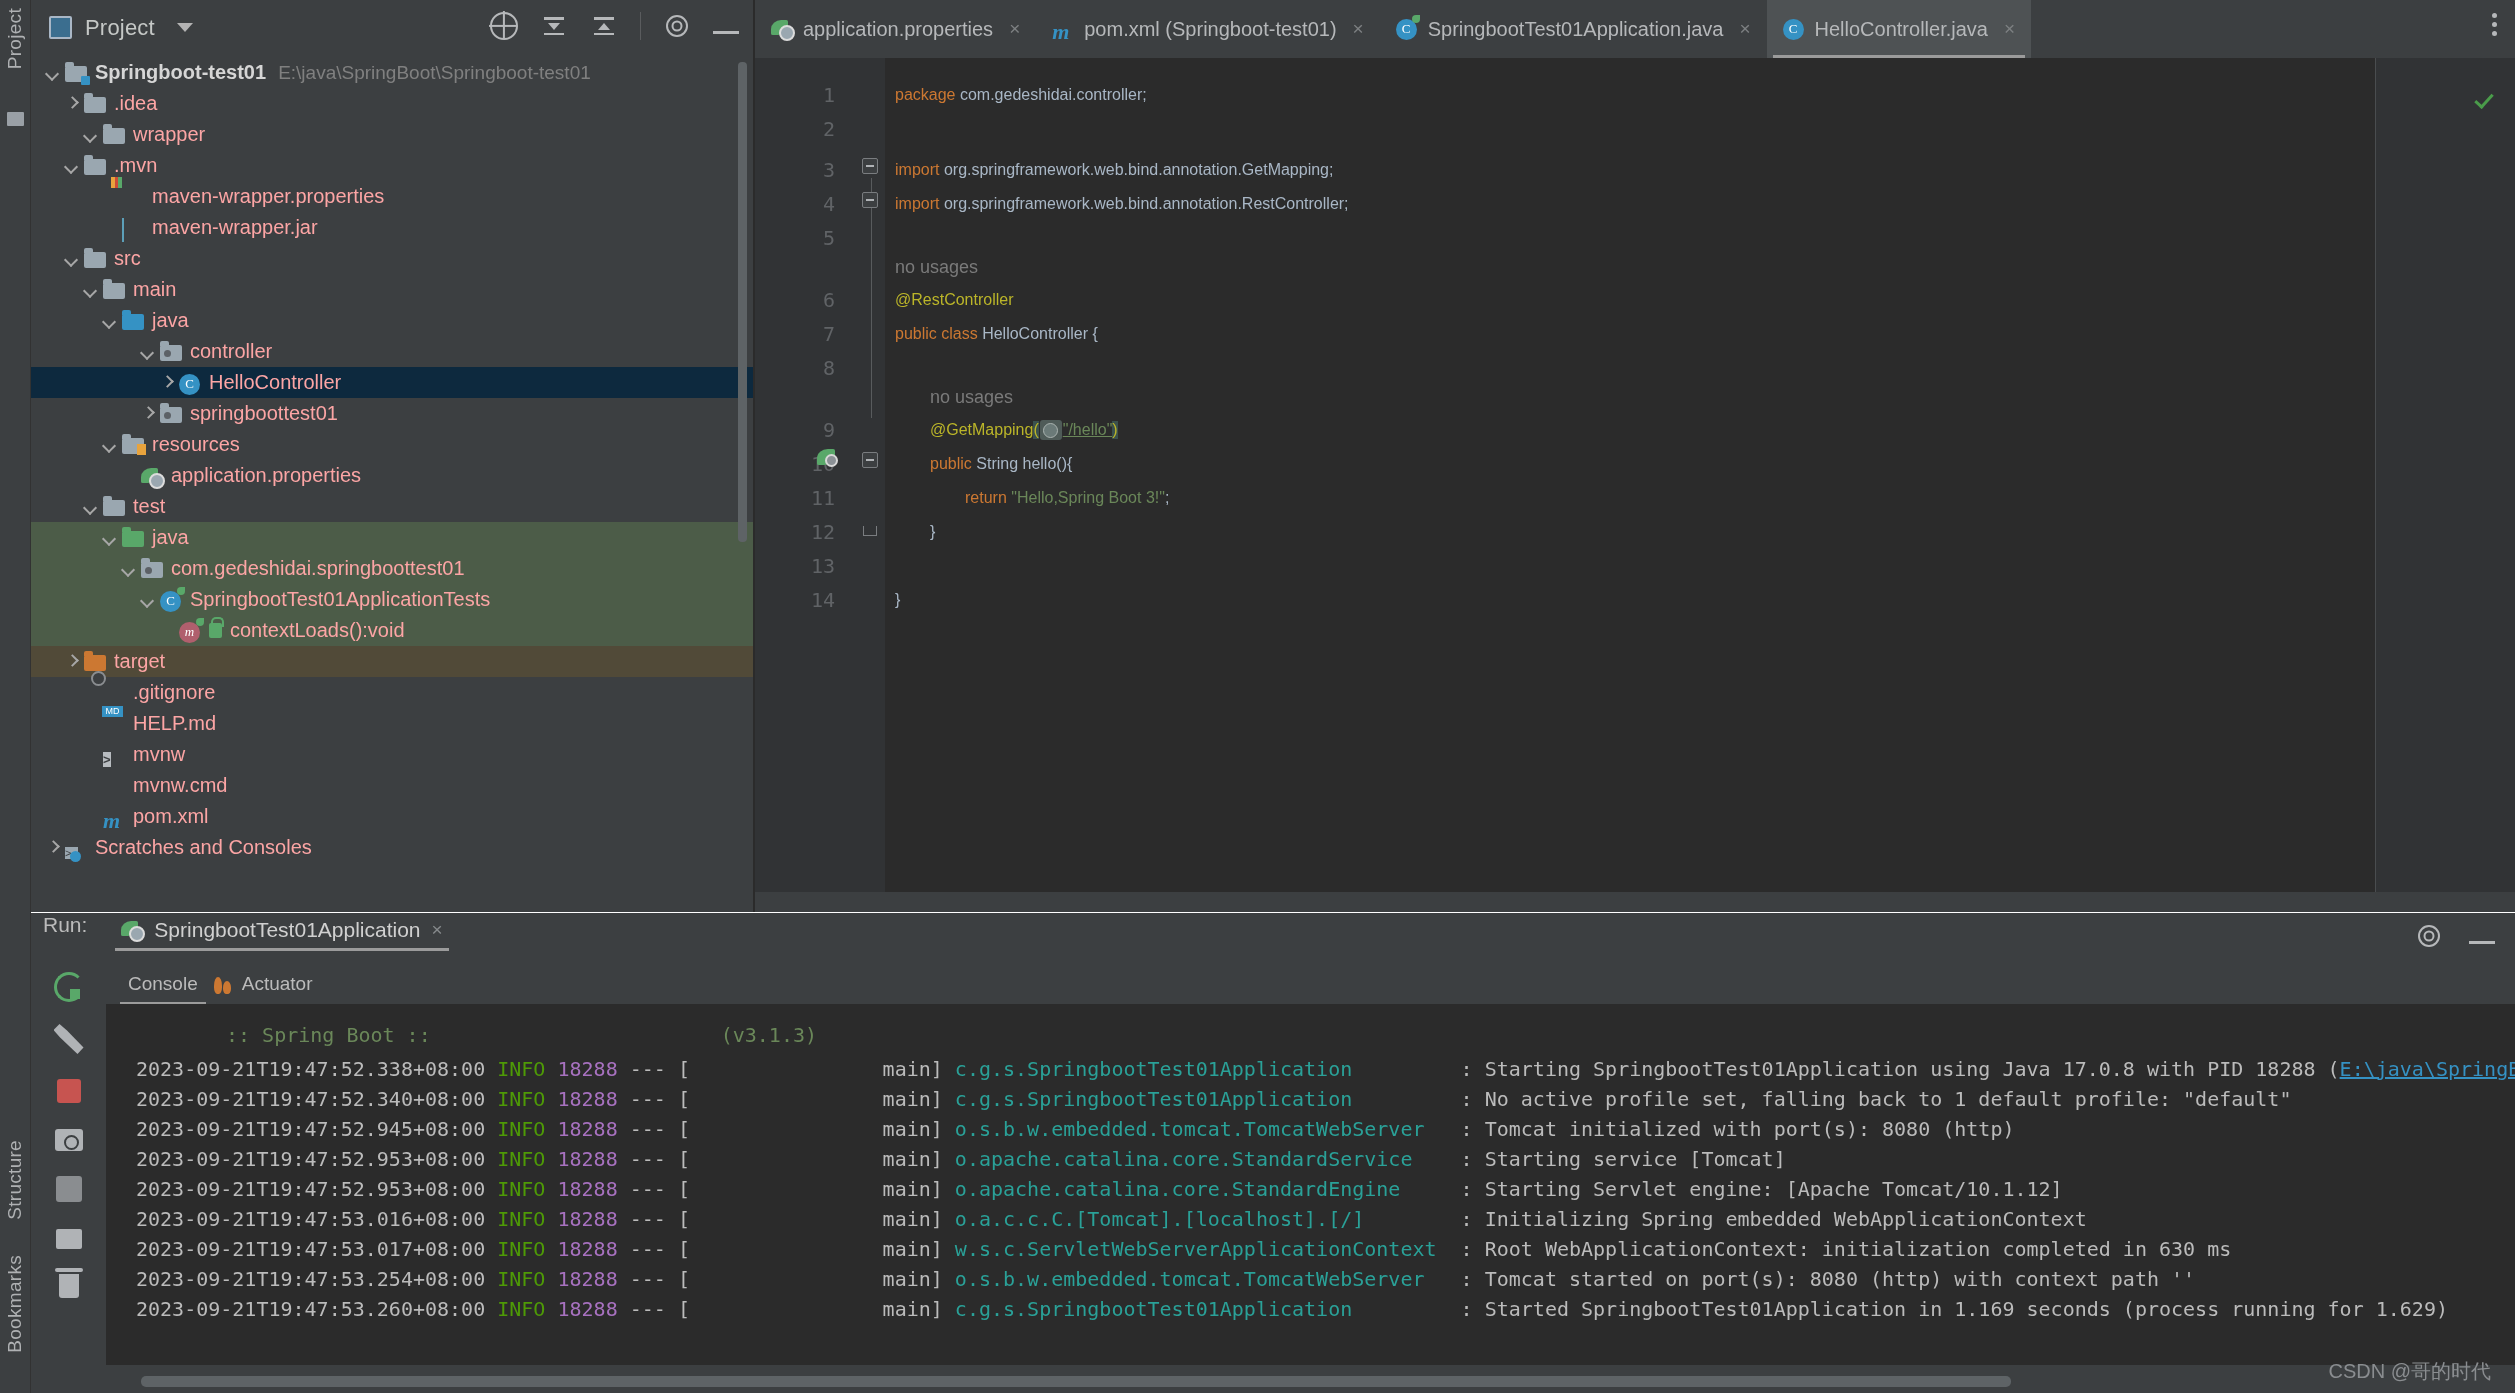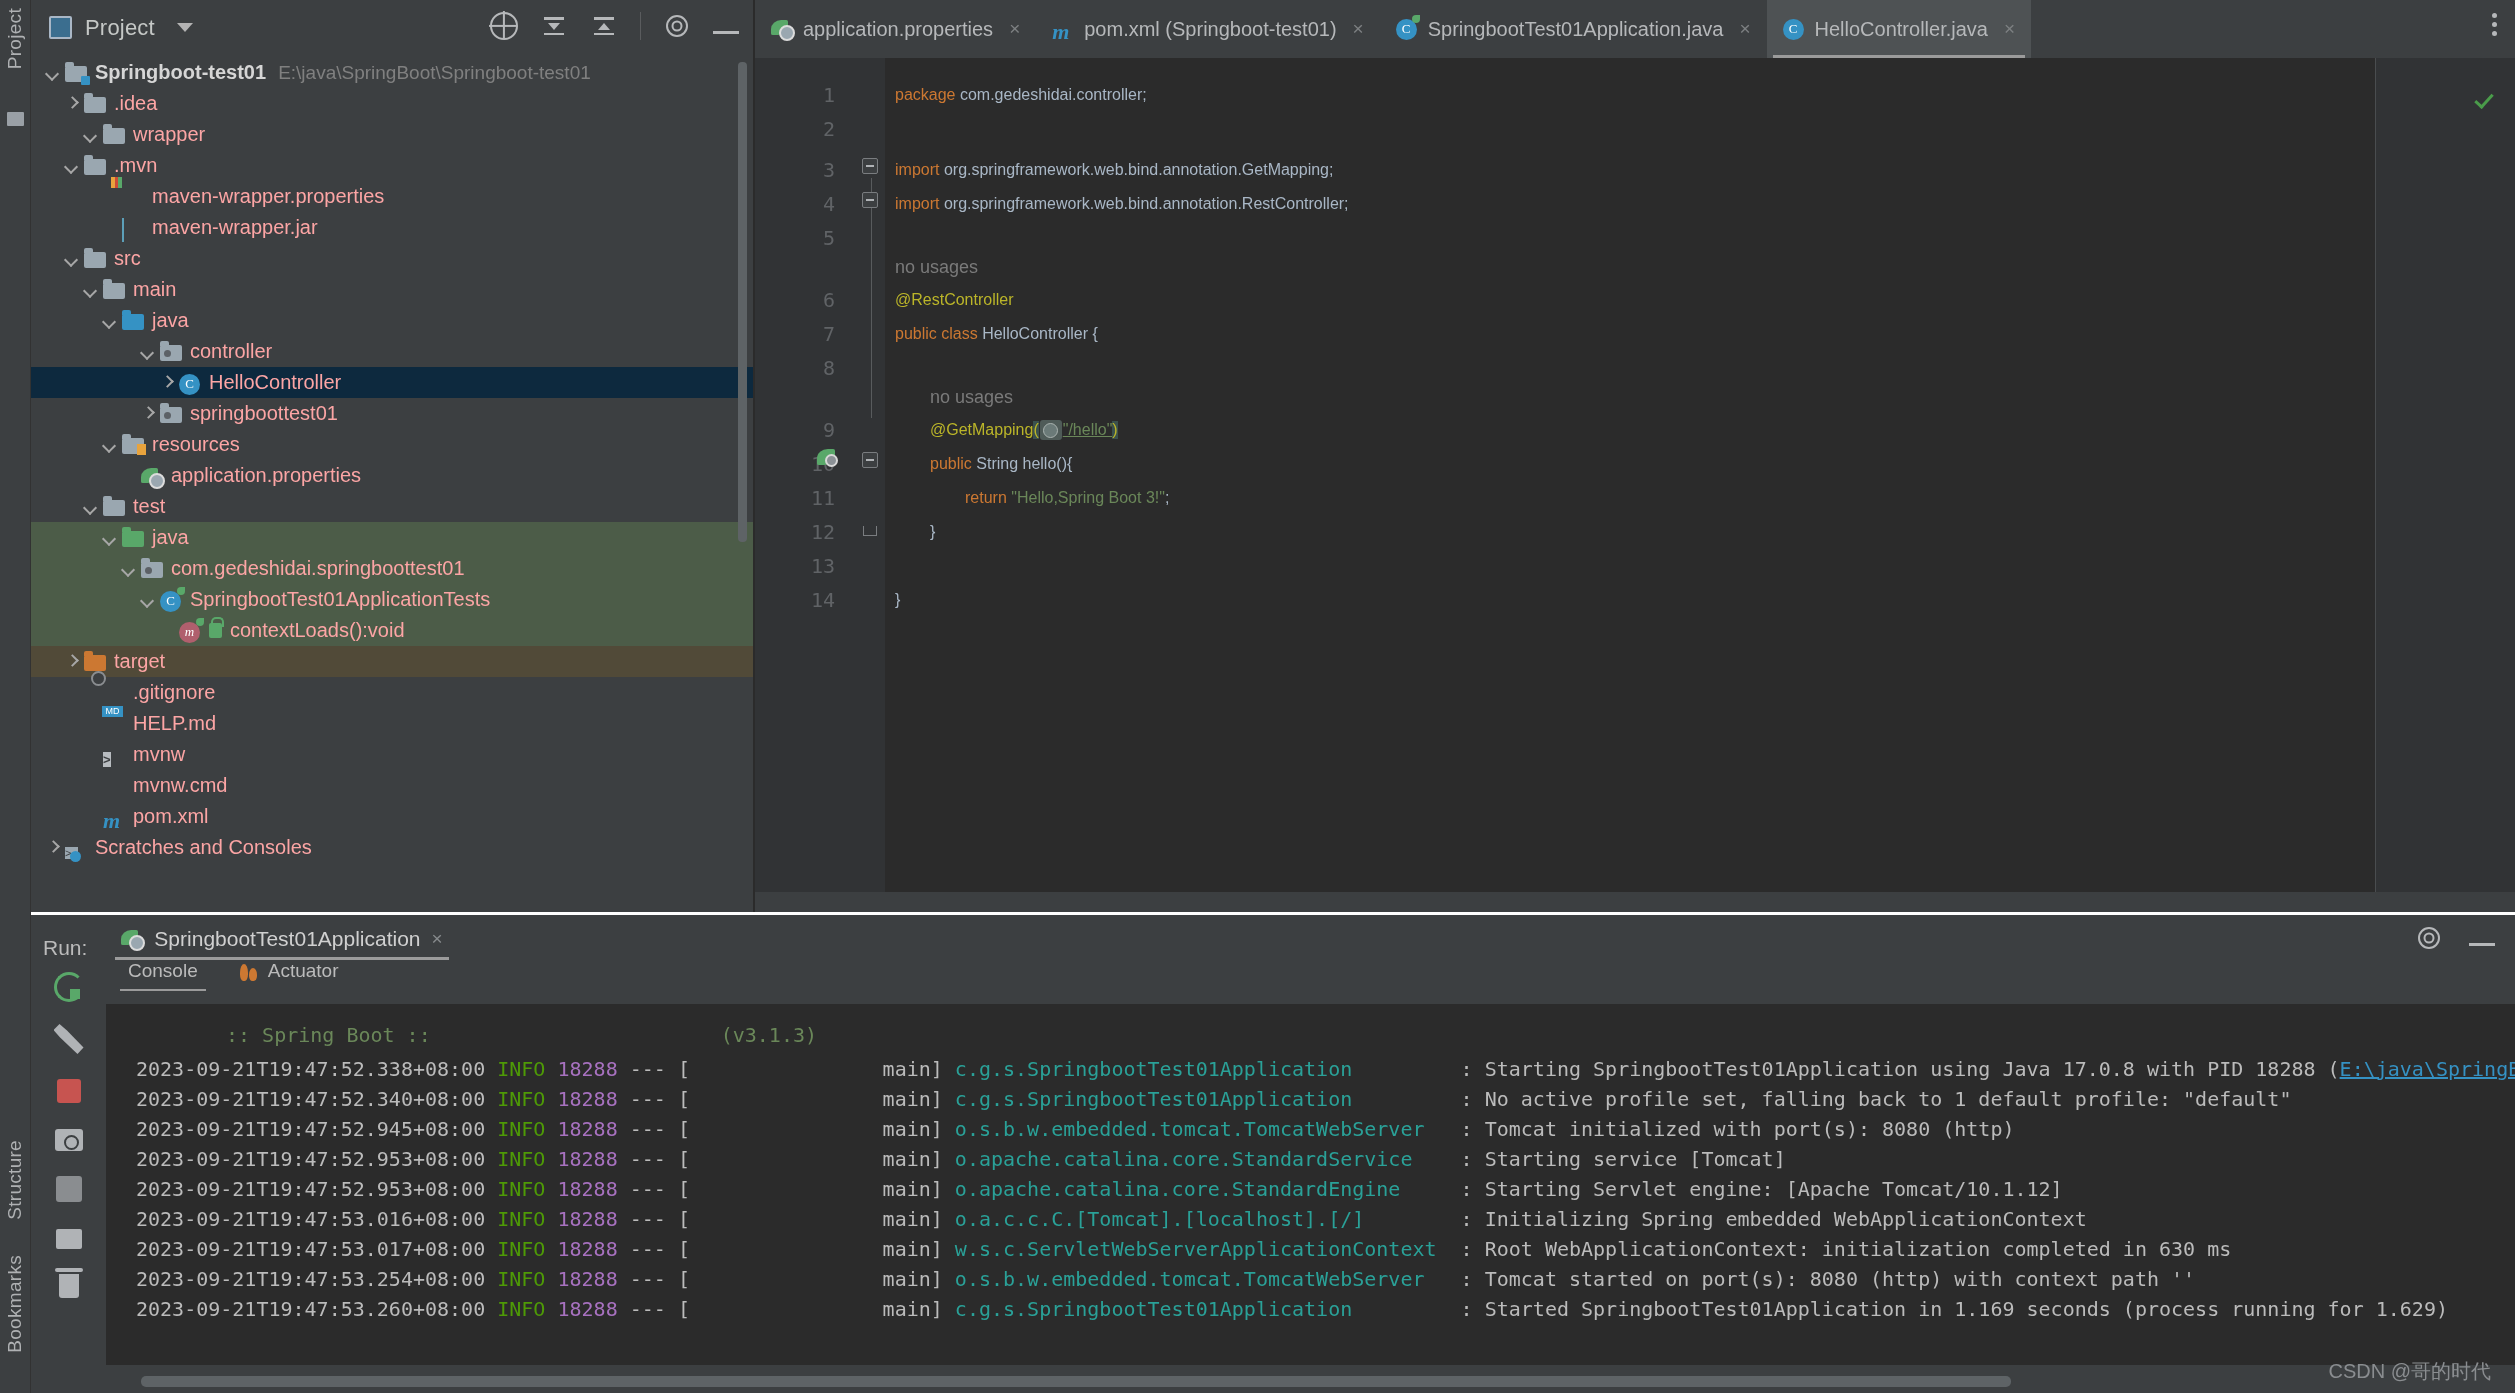--- a/index.html
+++ b/index.html
@@ -290,38 +290,38 @@
     position: absolute; right: 22px; top: 36px; width: 18px; height: 10px;
     border-left: 3px solid #4a9c4a; border-bottom: 3px solid #4a9c4a;
     transform: rotate(-48deg);
   }
 
   
   .run-panel {
     position: absolute; left: 31px; top: 912px; right: 0; bottom: 0; background: #3c3f41;
   }
   .run-header {
-    position: relative; height: 48px; display: flex; align-items: flex-end; padding-left: 12px;
-    border-top: 3px solid #ffffff;
+    position: relative; height: 48px; display: flex; align-items: flex-start; padding-left: 12px;
+    border-top: 1px solid #ffffff;
   }
   .run-label { color: #bbbbbb; font-size: 21px; margin-right: 20px; }
   .run-config {
     display: flex; align-items: center; gap: 11px; padding: 5px 14px 9px 14px;
     position: relative;
   }
   .run-config::after {
     content: ""; position: absolute; left: 8px; right: 8px; bottom: 0; height: 3px; background: #9b9b9b;
   }
   .run-config .name { color: #d0d0d0; font-size: 21px; }
   .run-config .x { color: #868a8c; font-size: 19px; }
   .run-hdr-right { position: absolute; right: 20px; top: 9px; display: flex; align-items: center; gap: 26px; }
 
   .run-body { position: absolute; left: 0; top: 48px; right: 0; bottom: 0; }
   .subtabs {
-    position: absolute; left: 75px; top: 0; height: 44px; display: flex; align-items: flex-start; gap: 26px;
+    position: absolute; left: 75px; top: 0; height: 44px; display: flex; align-items: flex-end; 
     padding-left: 14px;
   }
   .subtab { display: flex; align-items: center; gap: 9px; color: #bbbbbb; font-size: 19px; position: relative; padding: 0 8px 9px 8px; cursor: pointer; }
   .subtab.active::after {
     content: ""; position: absolute; left: 0; right: 0; bottom: 0; height: 2.5px; background: #9b9b9b;
   }
   .flame {
     width: 19px; height: 19px; position: relative;
   }
   .flame::before, .flame::after {

